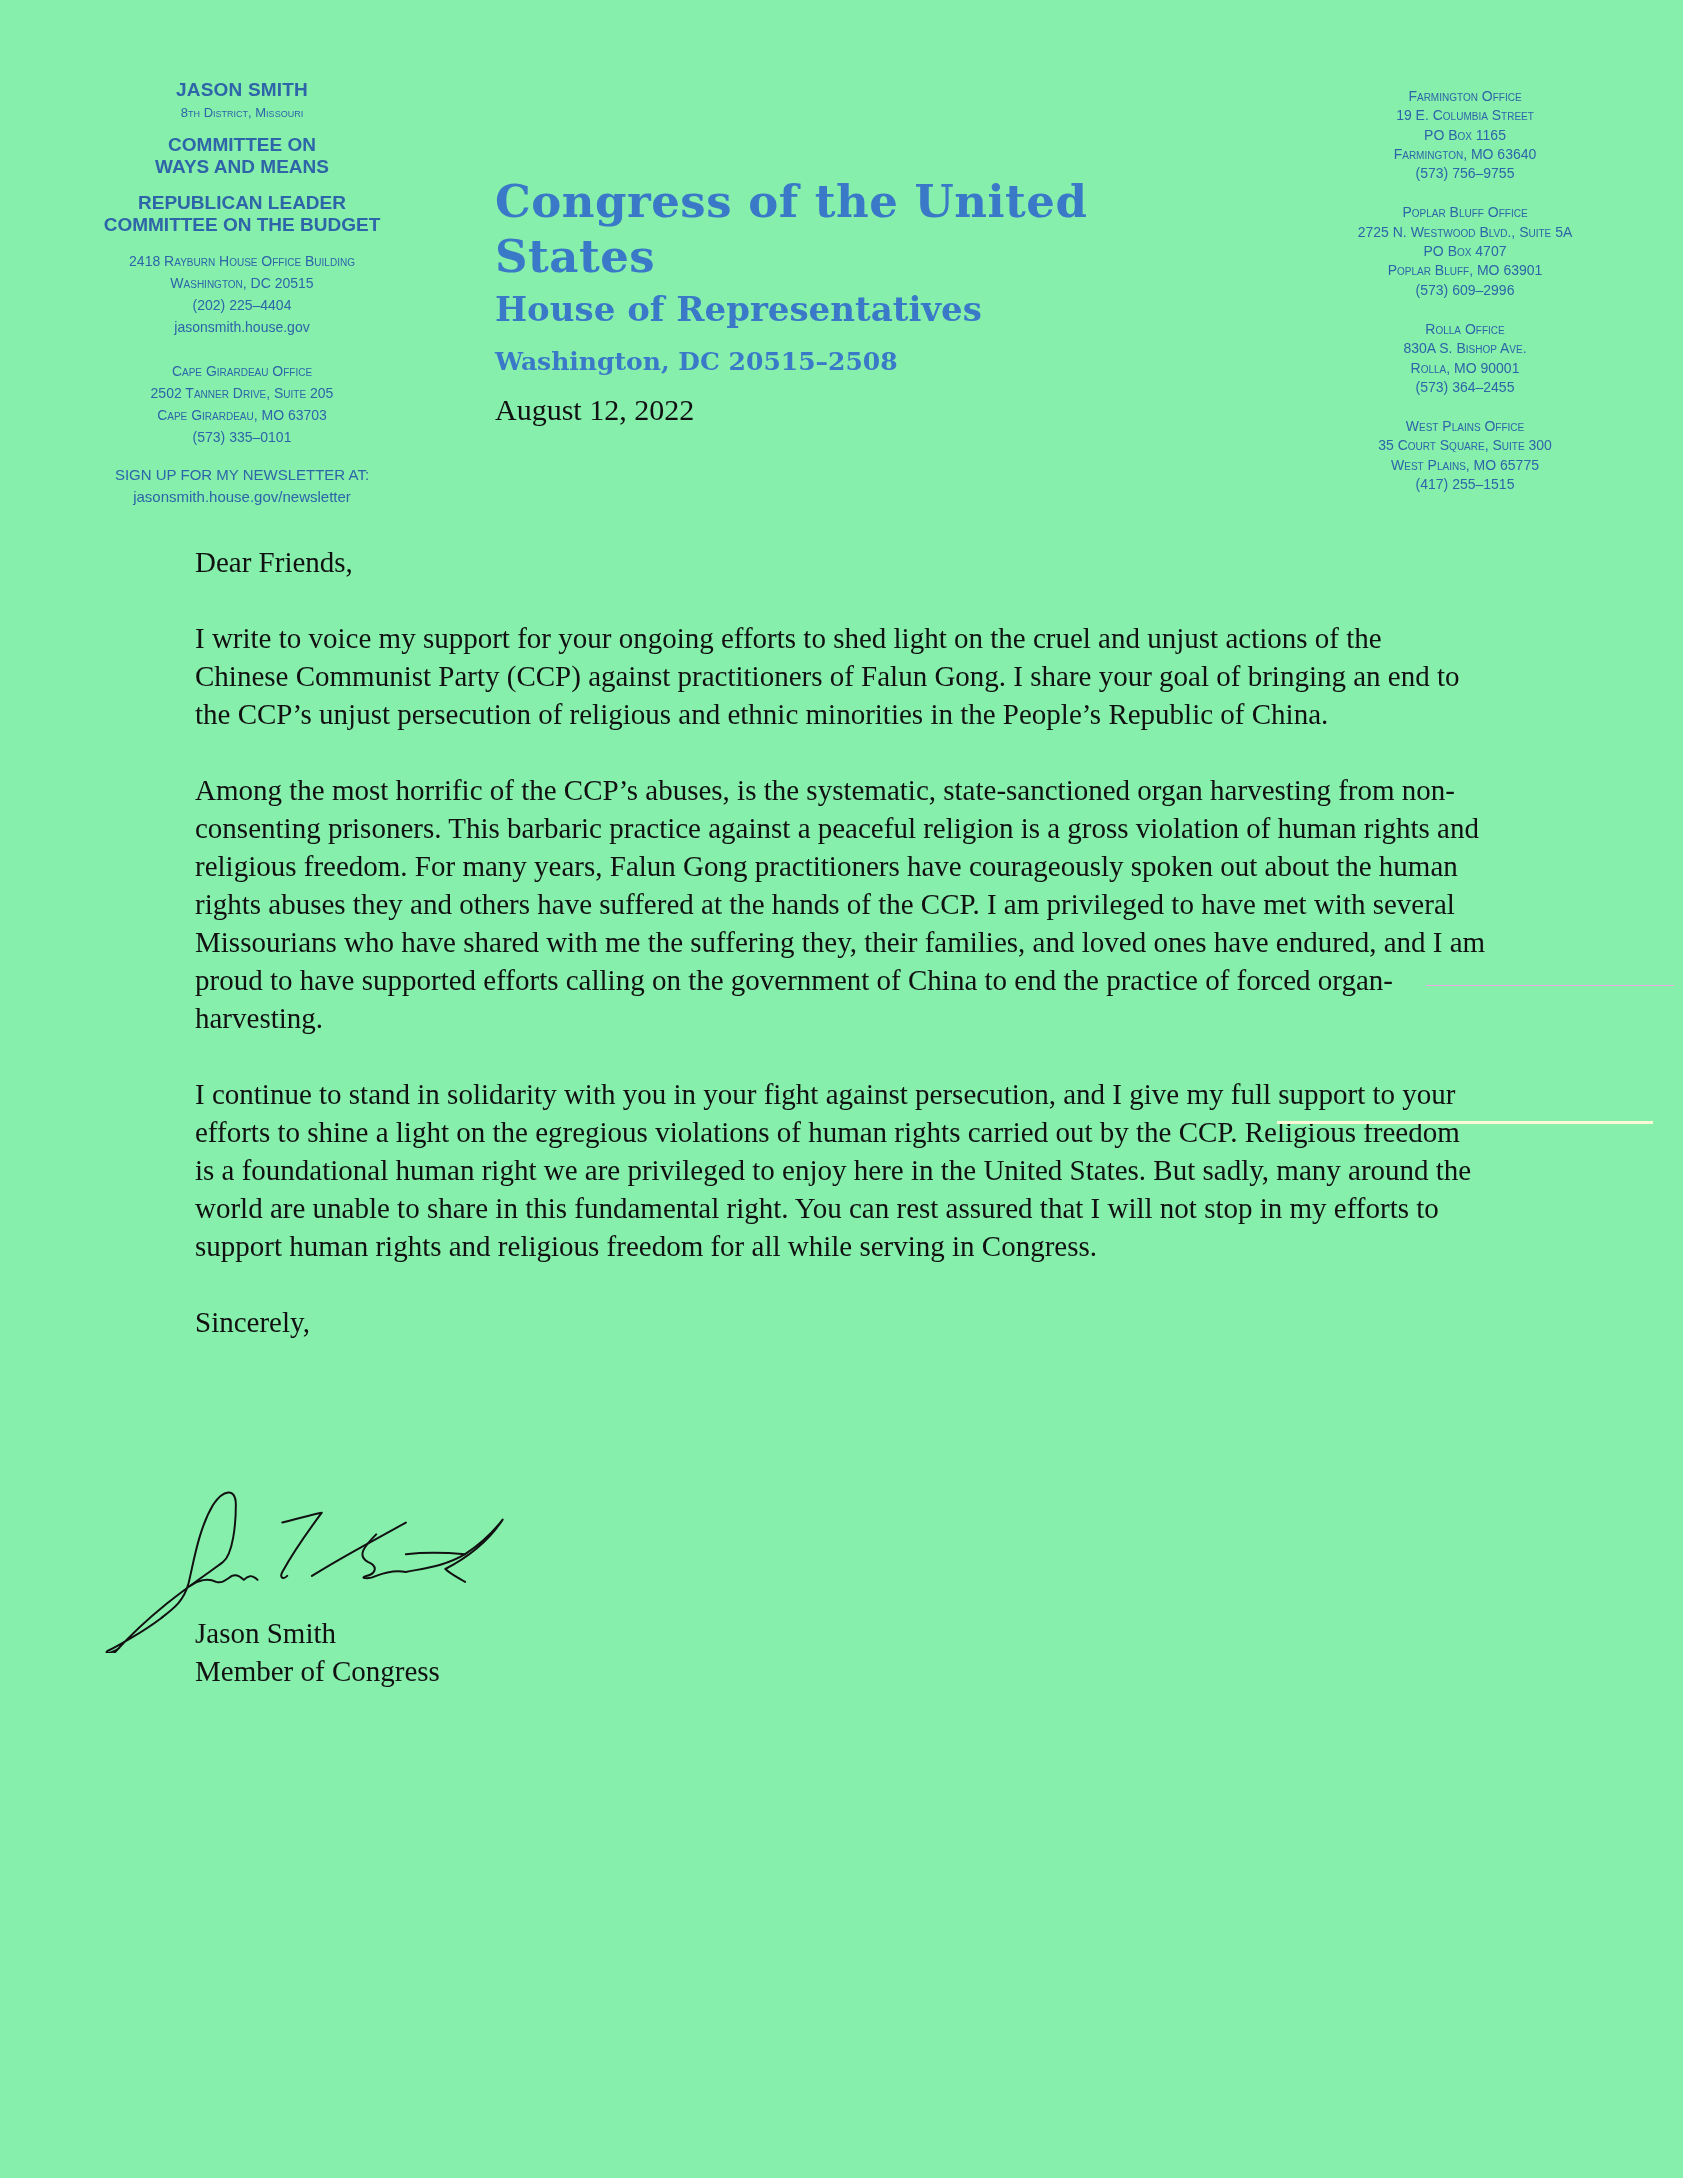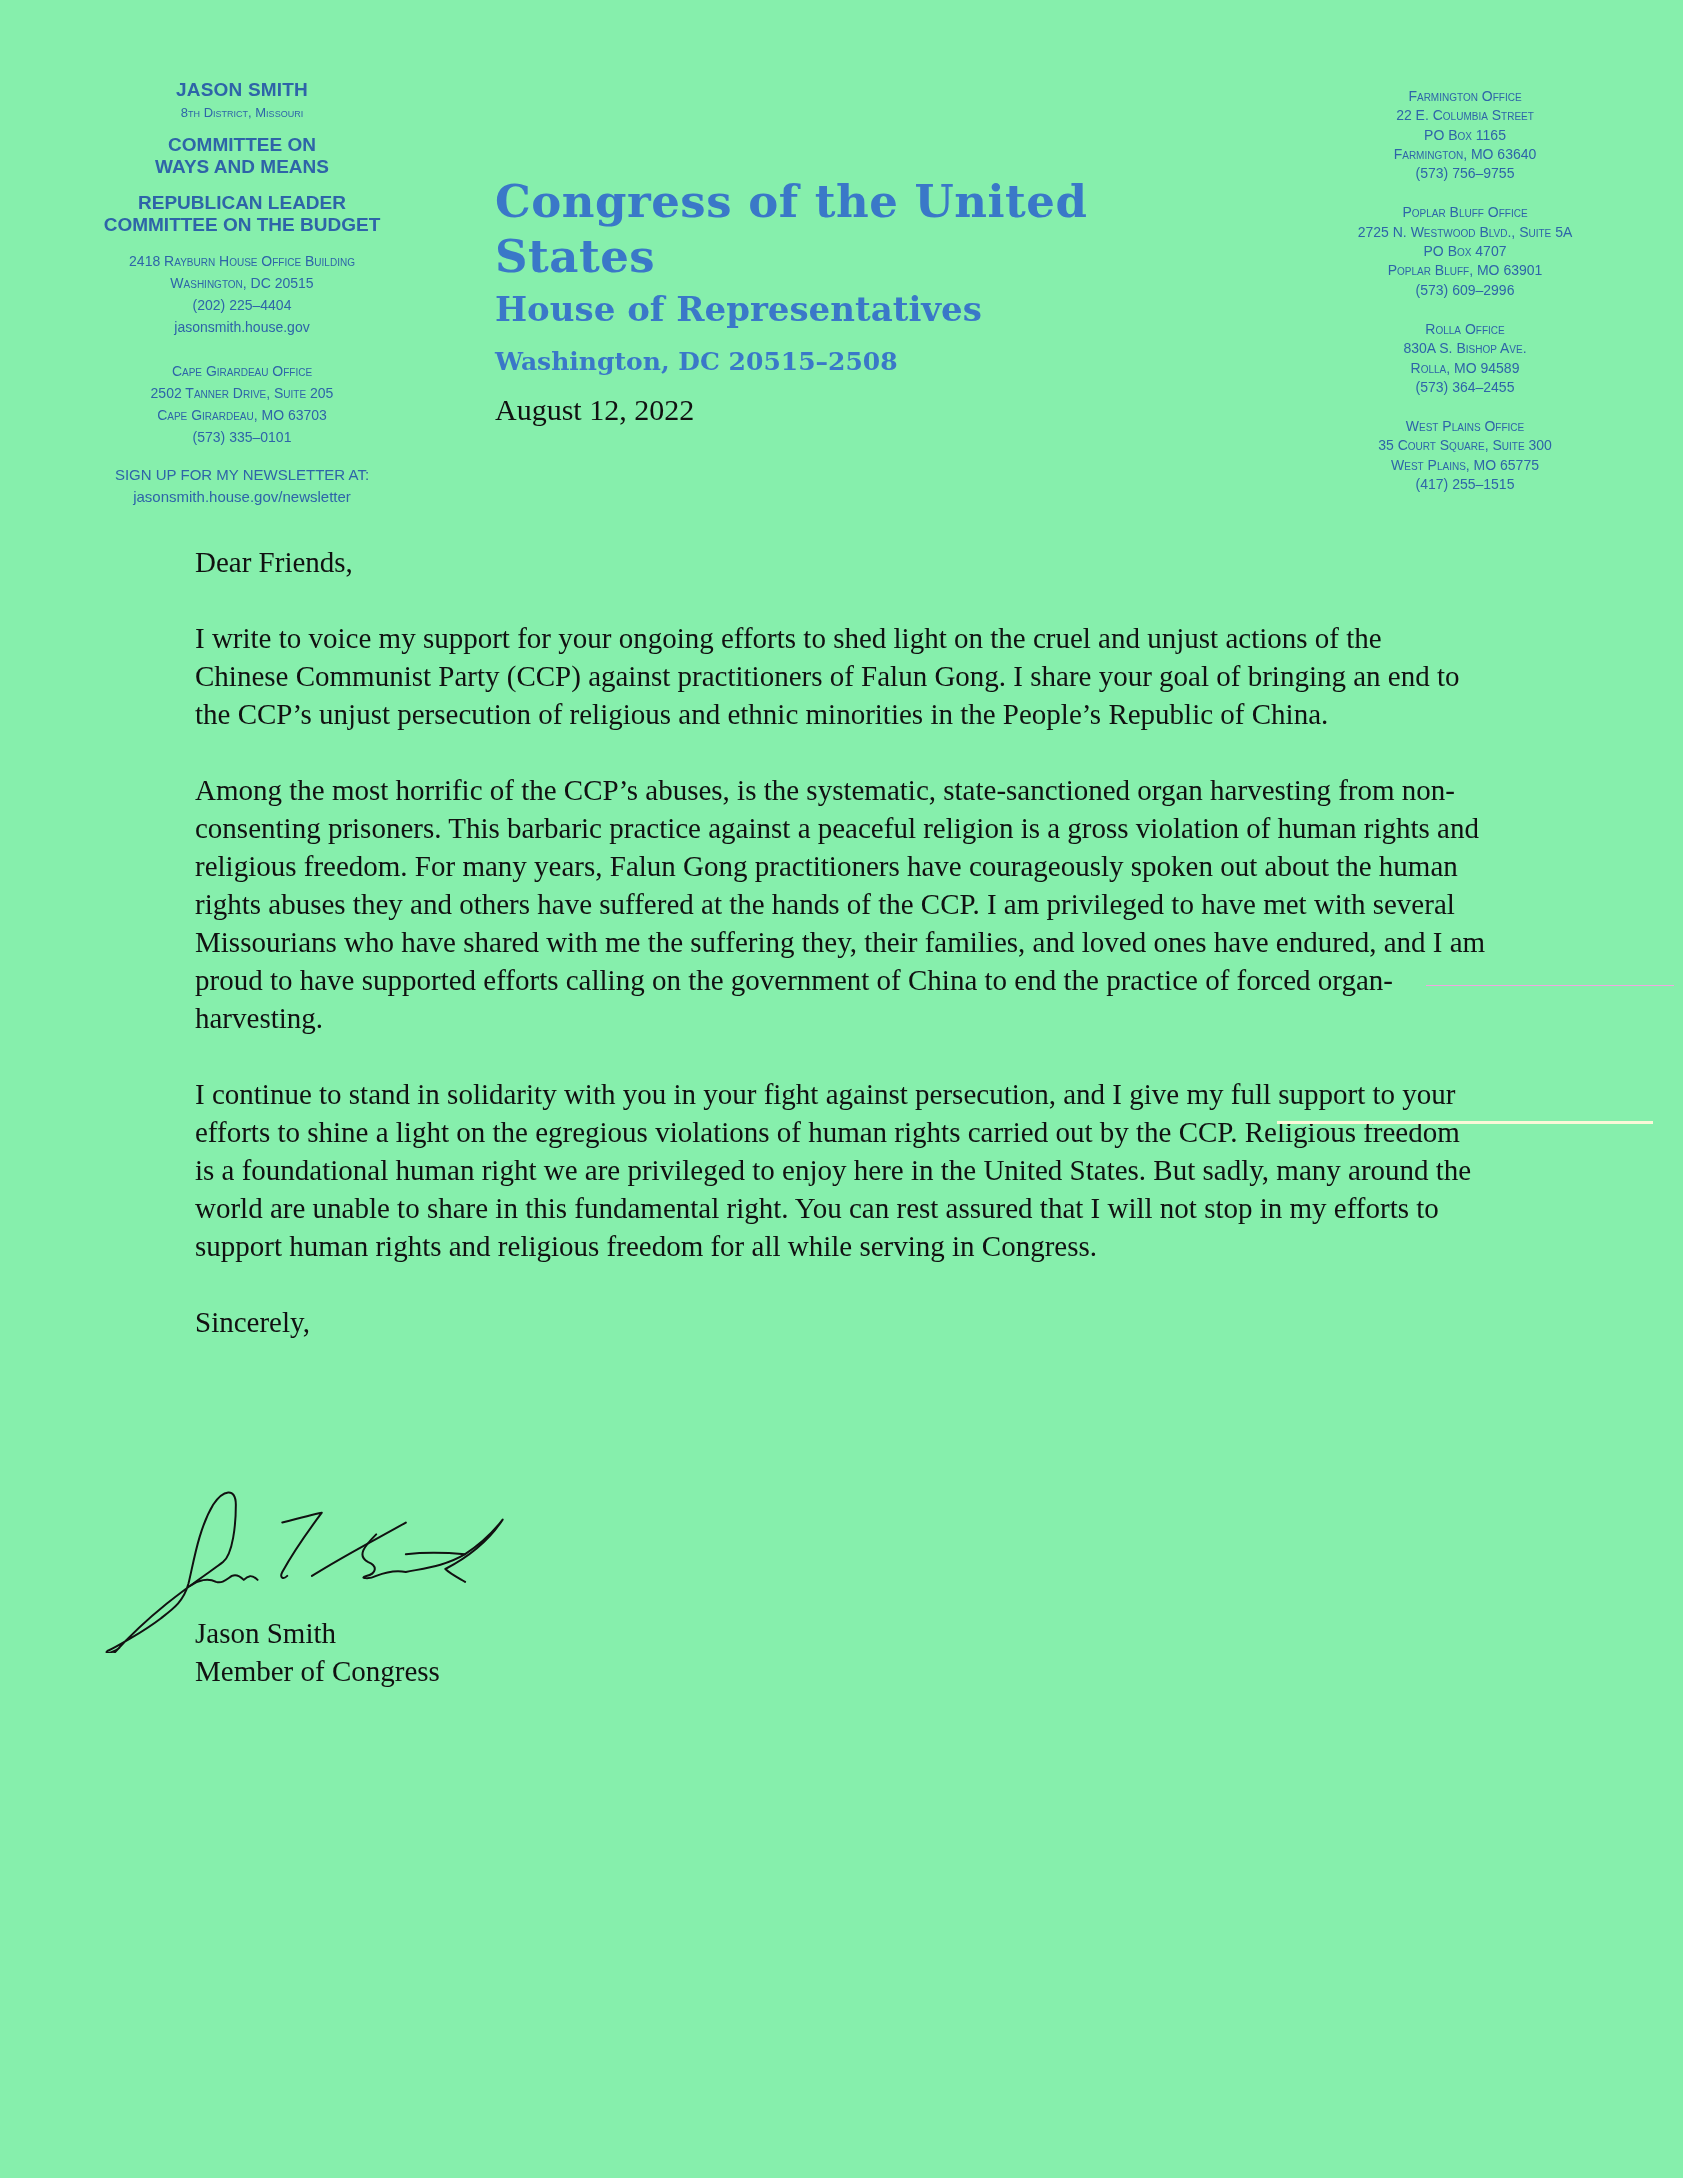--- a/index.html
+++ b/index.html
@@ -114,36 +114,36 @@
   <div class="center-head">
     <div class="congress">Congress of the United States</div>
     <div class="house">House of Representatives</div>
     <div class="washington">Washington, DC 20515–2508</div>
     <div class="date">August 12, 2022</div>
   </div>
 
   <div class="right-col">
     <div class="office">
       <div class="sc">Farmington Office</div>
-      <div class="sc">22 E. Columbia Street</div>
+      <div class="sc">19 E. Columbia Street</div>
       <div class="sc">PO Box 1165</div>
       <div class="sc">Farmington, MO 63640</div>
       <div>(573) 756–9755</div>
     </div>
     <div class="office">
       <div class="sc">Poplar Bluff Office</div>
       <div class="sc">2725 N. Westwood Blvd., Suite 5A</div>
       <div class="sc">PO Box 4707</div>
       <div class="sc">Poplar Bluff, MO 63901</div>
       <div>(573) 609–2996</div>
     </div>
     <div class="office">
       <div class="sc">Rolla Office</div>
       <div class="sc">830A S. Bishop Ave.</div>
-      <div class="sc">Rolla, MO 94589</div>
+      <div class="sc">Rolla, MO 90001</div>
       <div>(573) 364–2455</div>
     </div>
     <div class="office">
       <div class="sc">West Plains Office</div>
       <div class="sc">35 Court Square, Suite 300</div>
       <div class="sc">West Plains, MO 65775</div>
       <div>(417) 255–1515</div>
     </div>
   </div>
 

